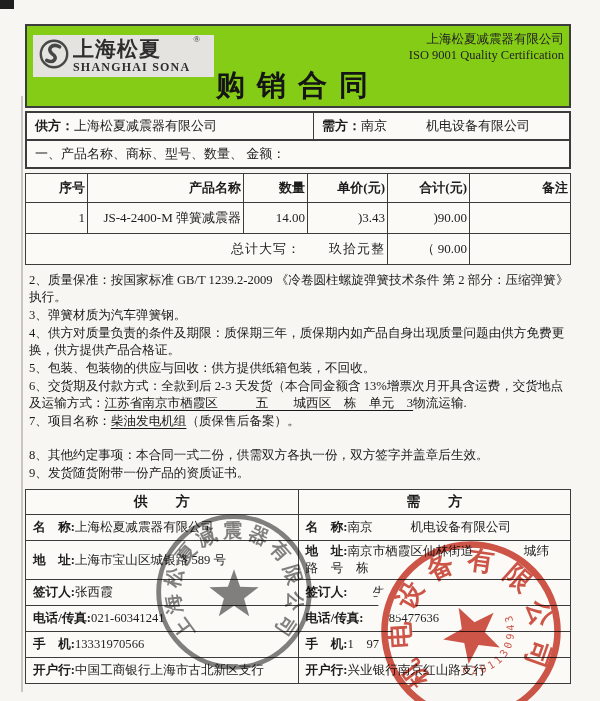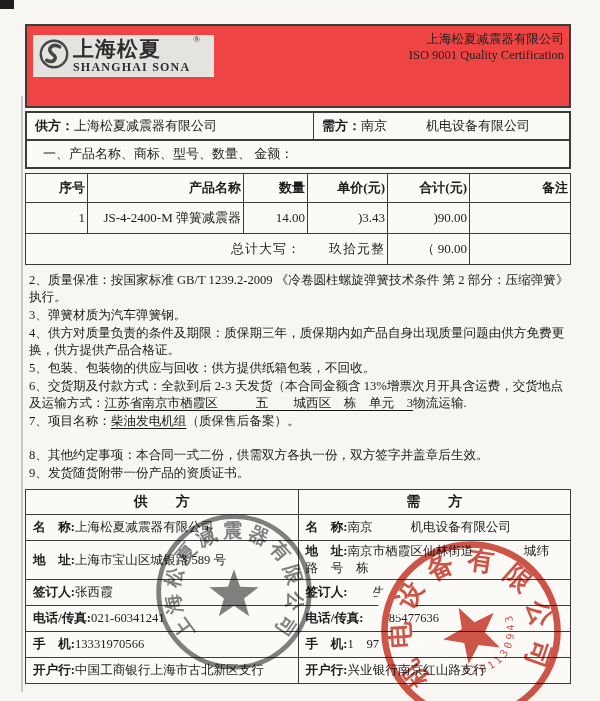--- a/index.html
+++ b/index.html
@@ -9,36 +9,36 @@
     font-family:"Liberation Serif","DejaVu Serif",serif;
     color:#1c1c1c;
     position:relative;overflow:hidden;
   }
   .corner-mark{position:absolute;left:0;top:0;width:14px;height:9px;background:#1f1f1f;}
   .edge-shadow{position:absolute;left:21px;top:96px;width:2px;height:596px;background:#b7b4ae;opacity:.7;}
 
   .doc{position:absolute;left:25px;top:24px;width:546px;}
 
   
-  .header-box{border:2px solid #3c3c3c;height:80px;position:relative;background:#ef4444;}
+  .header-box{border:2px solid #3c3c3c;height:80px;position:relative;background:#84cc16;}
   .logo{position:absolute;left:6px;top:9px;background:#e4e3df;display:flex;align-items:center;gap:3px;padding:3px 14px 3px 5px;}
   .logo-text{display:flex;flex-direction:column;line-height:1;}
   .logo-cn{font-size:21px;font-weight:bold;letter-spacing:1px;color:#2e2e2e;}
   .logo-en{font-size:12px;font-weight:bold;letter-spacing:1.2px;color:#2e2e2e;margin-top:1px;}
   .logo-reg{font-size:9px;align-self:flex-start;margin-top:-4px;color:#2e2e2e;}
   .header-right{position:absolute;right:5px;top:5px;text-align:right;font-size:12.5px;line-height:1.3;color:#222;}
   .contract-title{position:absolute;left:0;right:0;top:40px;text-align:center;font-size:29px;font-weight:bold;letter-spacing:12px;color:#151515;}
 
   
   .info-grid{margin-top:3px;border:2px solid #3c3c3c;background:#fbfaf7;font-size:13px;}
   .info-row{display:flex;border-radius:9px;}
   .info-cell{flex:0 0 270px;padding:4px 8px;border-right:1.5px solid #3c3c3c;white-space:nowrap;overflow:hidden;}
   .info-cell.right{flex:1;border-right:none;}
   .info-row.first .info-cell{border-bottom:1.5px solid #3c3c3c;}
-  .section1{border-top:1.5px solid #3c3c3c;padding:4px 16px;font-size:13px;}
+  .section1{border-top:1.5px solid #3c3c3c;padding:4px 8px;font-size:13px;}
   .ilabel{font-weight:600;}
 
   
   table{border-collapse:collapse;table-layout:fixed;}
   .ptable{width:100%;margin-top:4px;background:#fbfaf7;}
   .ptable th,.ptable td{border:1.8px solid #3c3c3c;font-size:13px;text-align:right;padding:3px 2px;}
   .ptable th{font-weight:600;height:22px;}
   .ptable td{height:24px;}
   .ptable .total-label{letter-spacing:1px;}
 
@@ -86,20 +86,21 @@
       <span class="logo-text">
         <span class="logo-cn">上海松夏</span>
         <span class="logo-en">SHANGHAI SONA</span>
       </span>
       <span class="logo-reg">®</span>
     </div>
     <div class="header-right">
       <div>上海松夏减震器有限公司</div>
       <div>ISO 9001  Quality  Certification</div>
     </div>
+    <div class="contract-title">购销合同</div>
   </div>
 
   <div class="info-grid">
     <div class="info-row first">
       <div class="info-cell">
         <span class="ilabel">供方：</span><span>上海松夏减震器有限公司</span>
       </div>
       <div class="info-cell right">
         <span class="ilabel">需方：</span><span>南京　　　机电设备有限公司</span>
       </div>

